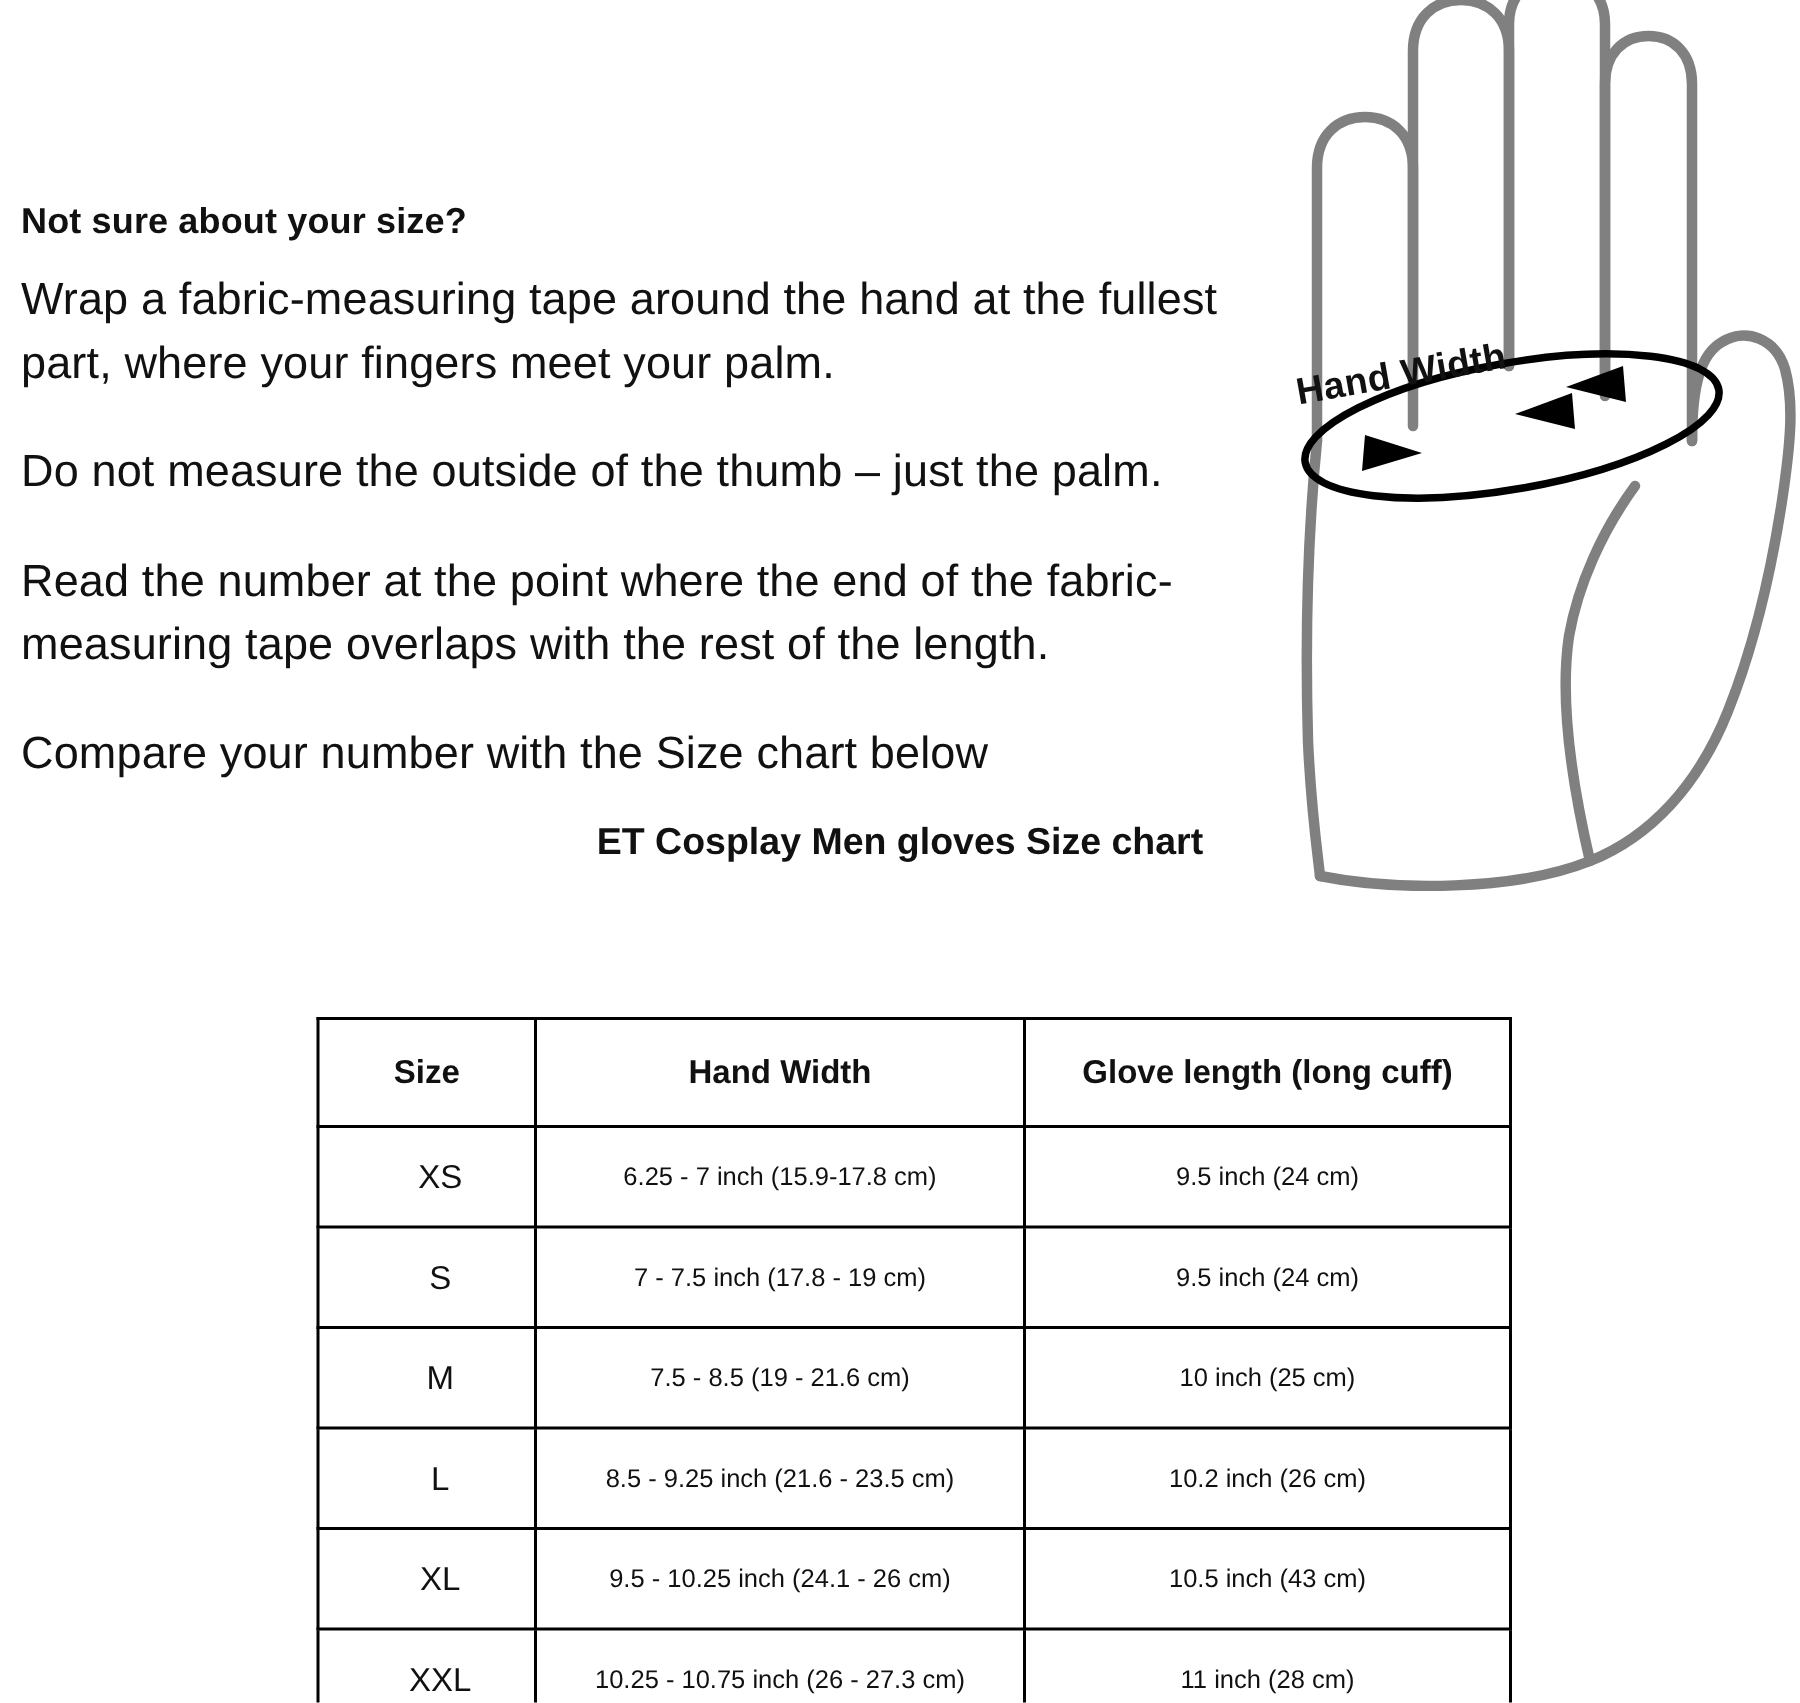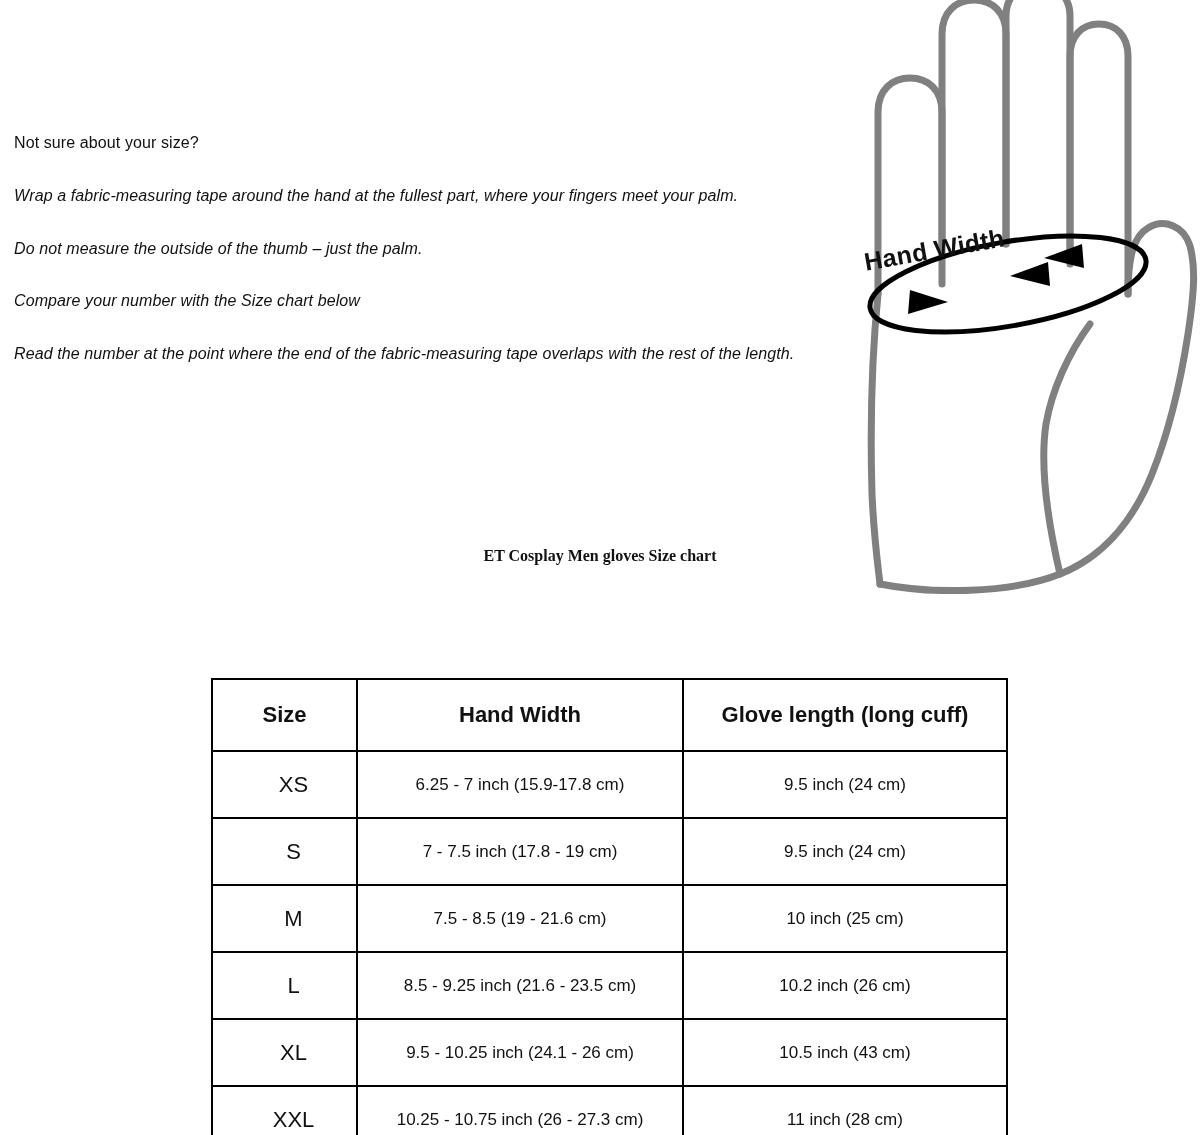--- a/index.html
+++ b/index.html
@@ -17,32 +17,31 @@
   }
 
   
   #instructions {
     position: absolute;
     left: 14px;
     top: 133px;
     width: 800px;
   }
   #instructions .heading {
-    font-size: 16px;
-    font-weight: normal;
+    font-size: 24px;
+    font-weight: bold;
     line-height: 1.25;
-    margin: 0 0 32px 0;
+    margin: 0 0 16px 0;
     letter-spacing: 0.1px;
   }
   #instructions p.para {
-    font-size: 16px;
+    font-size: 30px;
     line-height: 1.42;
     margin: 0 0 30px 0;
     letter-spacing: 0.1px;
-    font-style: italic;
   }
   #instructions p.para:last-child { margin-bottom: 0; }
 
   
   #hand-illustration {
     position: absolute;
     left: 760px;
     top: -6px;
     width: 460px;
     height: 600px;
@@ -59,24 +58,23 @@
     letter-spacing: 0.3px;
   }
 
   
   #chart-title {
     position: absolute;
     left: 0;
     top: 545px;
     width: 1200px;
     text-align: center;
-    font-size: 16px;
+    font-size: 25px;
     font-weight: bold;
     line-height: 1.32;
-    font-family: Liberation Serif, serif;
   }
   #chart-title .line2,
   #chart-title .line3 { font-weight: bold; }
 
   
   #size-table {
     position: absolute;
     left: 211px;
     top: 678px;
     width: 795px;
@@ -111,22 +109,22 @@
     font-size: 17px;
   }
 </style>
 </head>
 <body>
 
 <div id="instructions">
   <h1 class="heading">Not sure about your size?</h1>
   <p class="para">Wrap a fabric-measuring tape around the hand at the fullest part, where your fingers meet your palm.</p>
   <p class="para">Do not measure the outside of the thumb – just the palm.</p>
+  <p class="para">Read the number at the point where the end of the fabric-measuring tape overlaps with the rest of the length.</p>
   <p class="para">Compare your number with the  Size chart below</p>
-  <p class="para">Read the number at the point where the end of the fabric-measuring tape overlaps with the rest of the length.</p>
 </div>
 
 <div id="hand-illustration">
   <svg width="460" height="600" viewBox="0 0 460 600">
     <g fill="none" stroke="#808080" stroke-width="7" stroke-linecap="round" stroke-linejoin="round">
 
       <path d="M118 300 L118 118 C118 96 132 84 150 84 C168 84 182 96 182 118 L182 290"></path>
 
       <path d="M182 250 L182 40 C182 18 196 6 214 6 C232 6 246 18 246 40 L246 250"></path>
 

